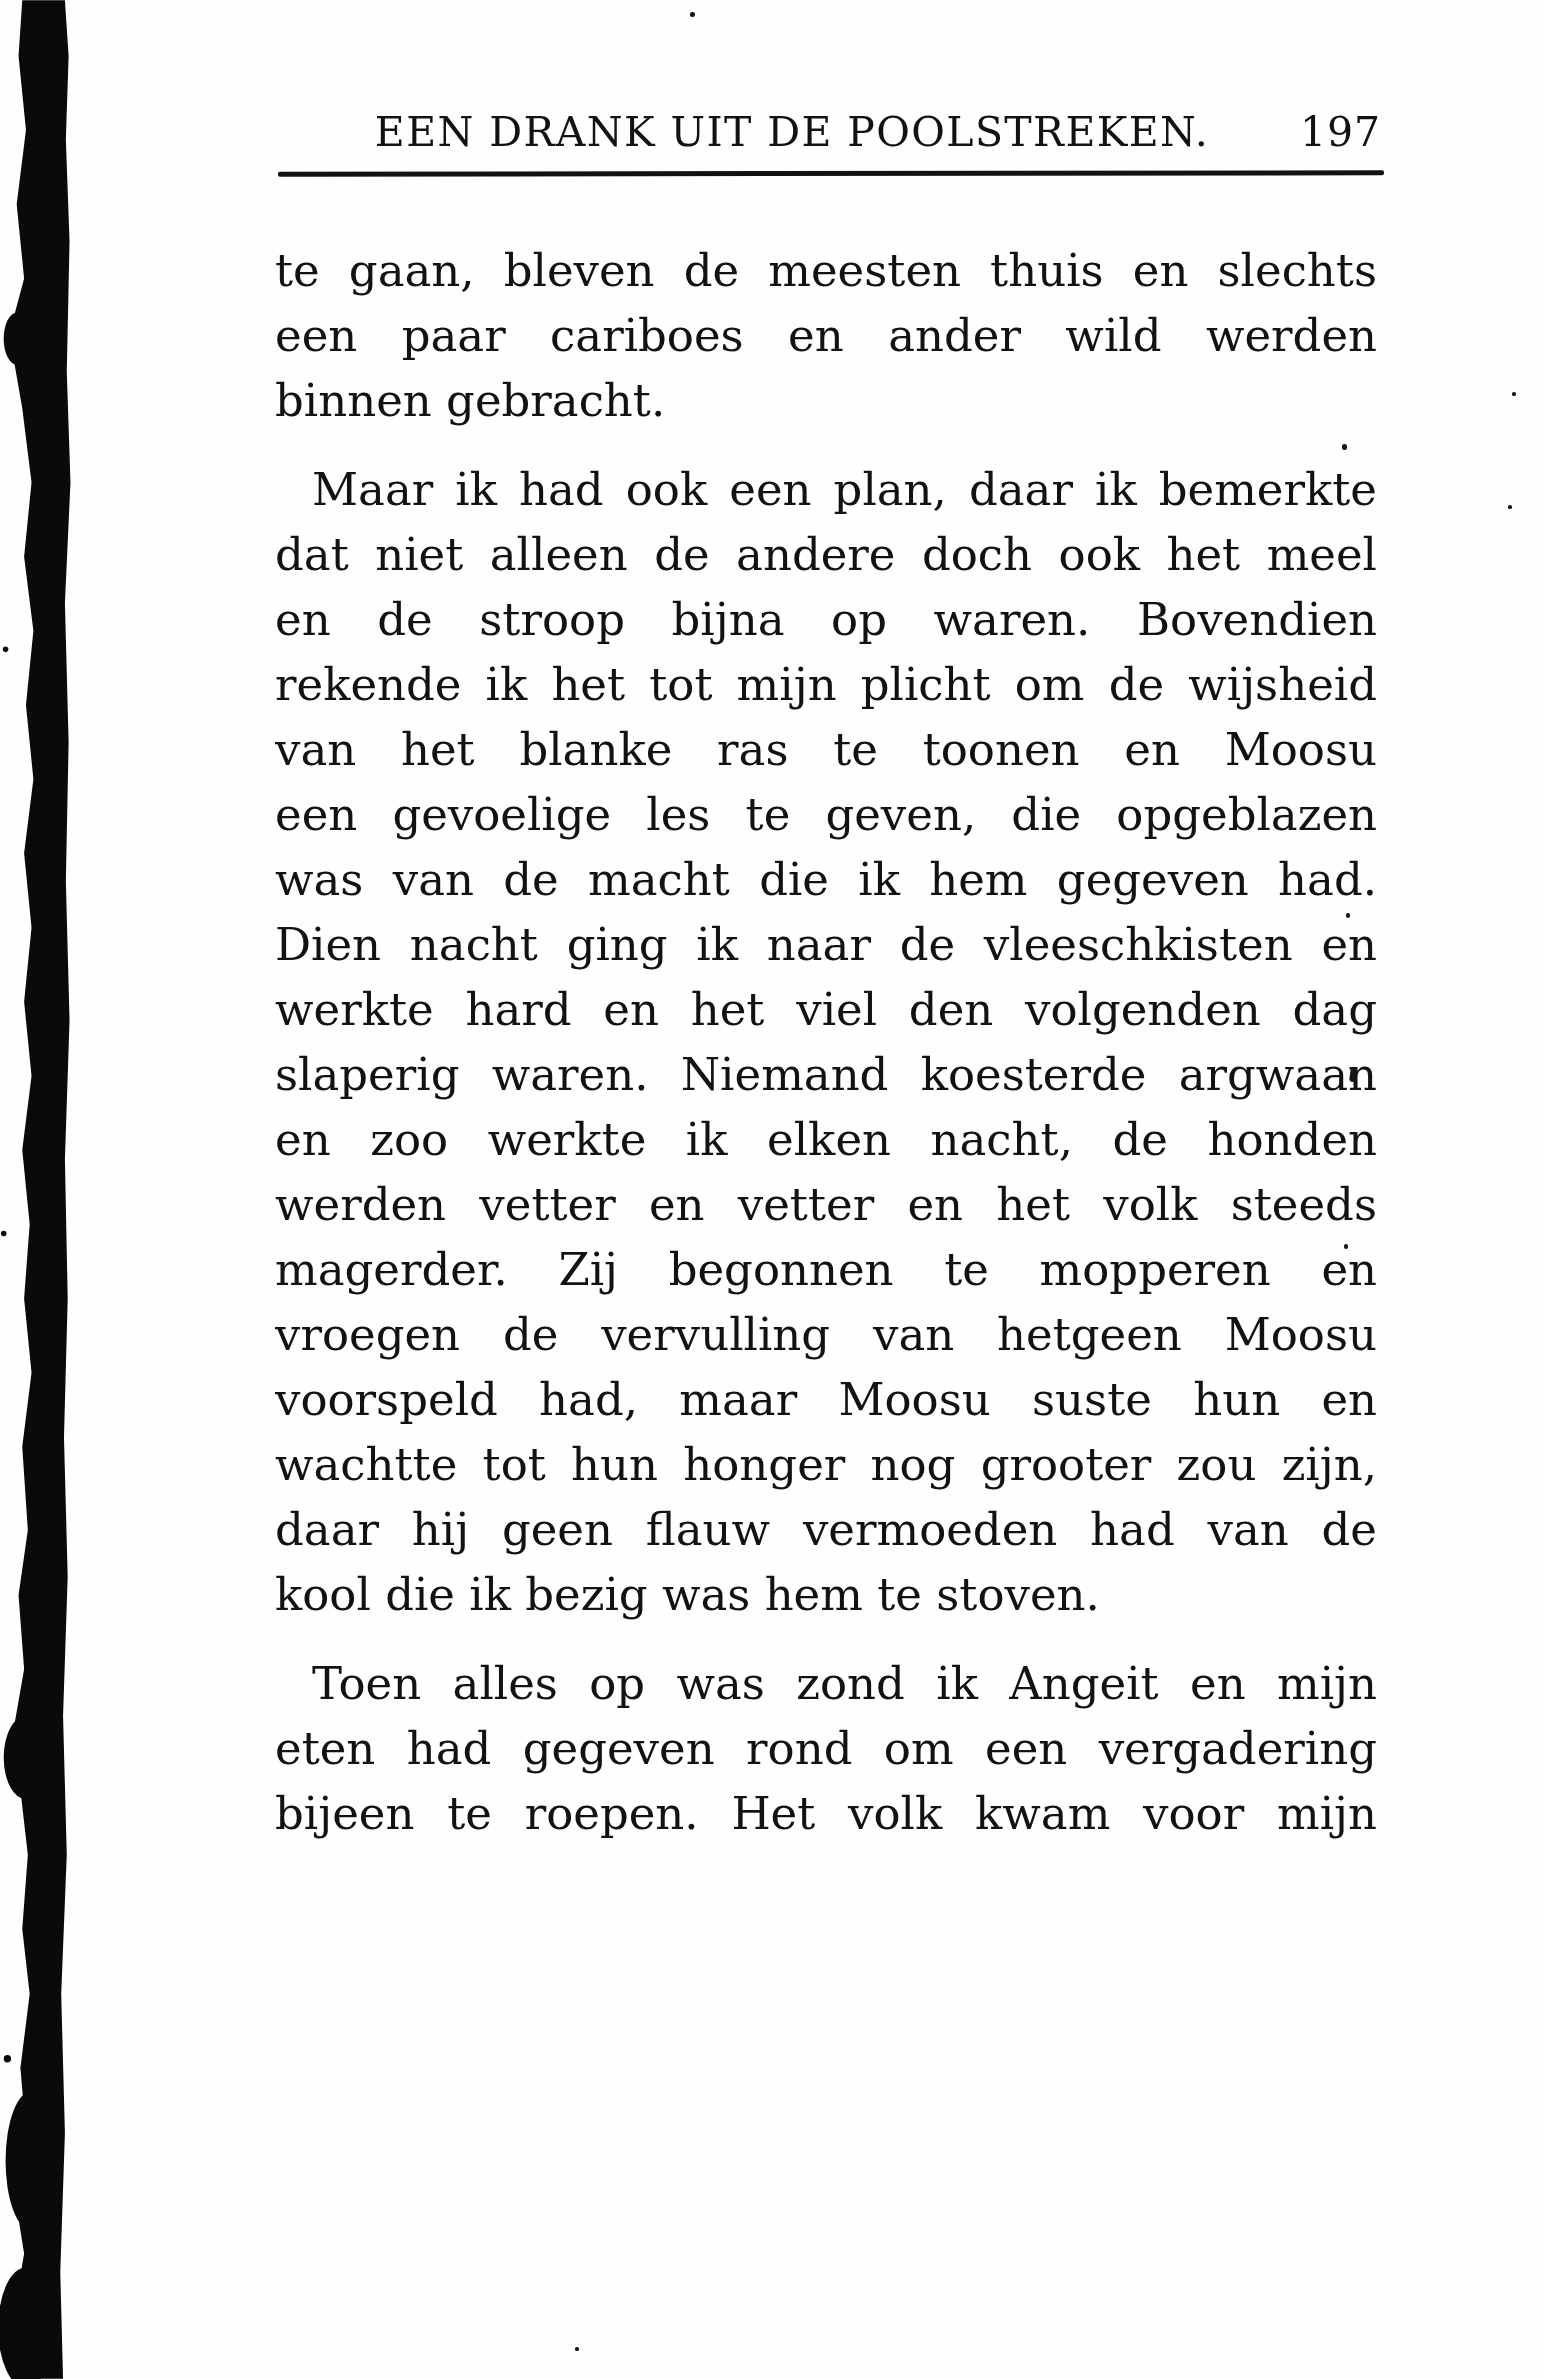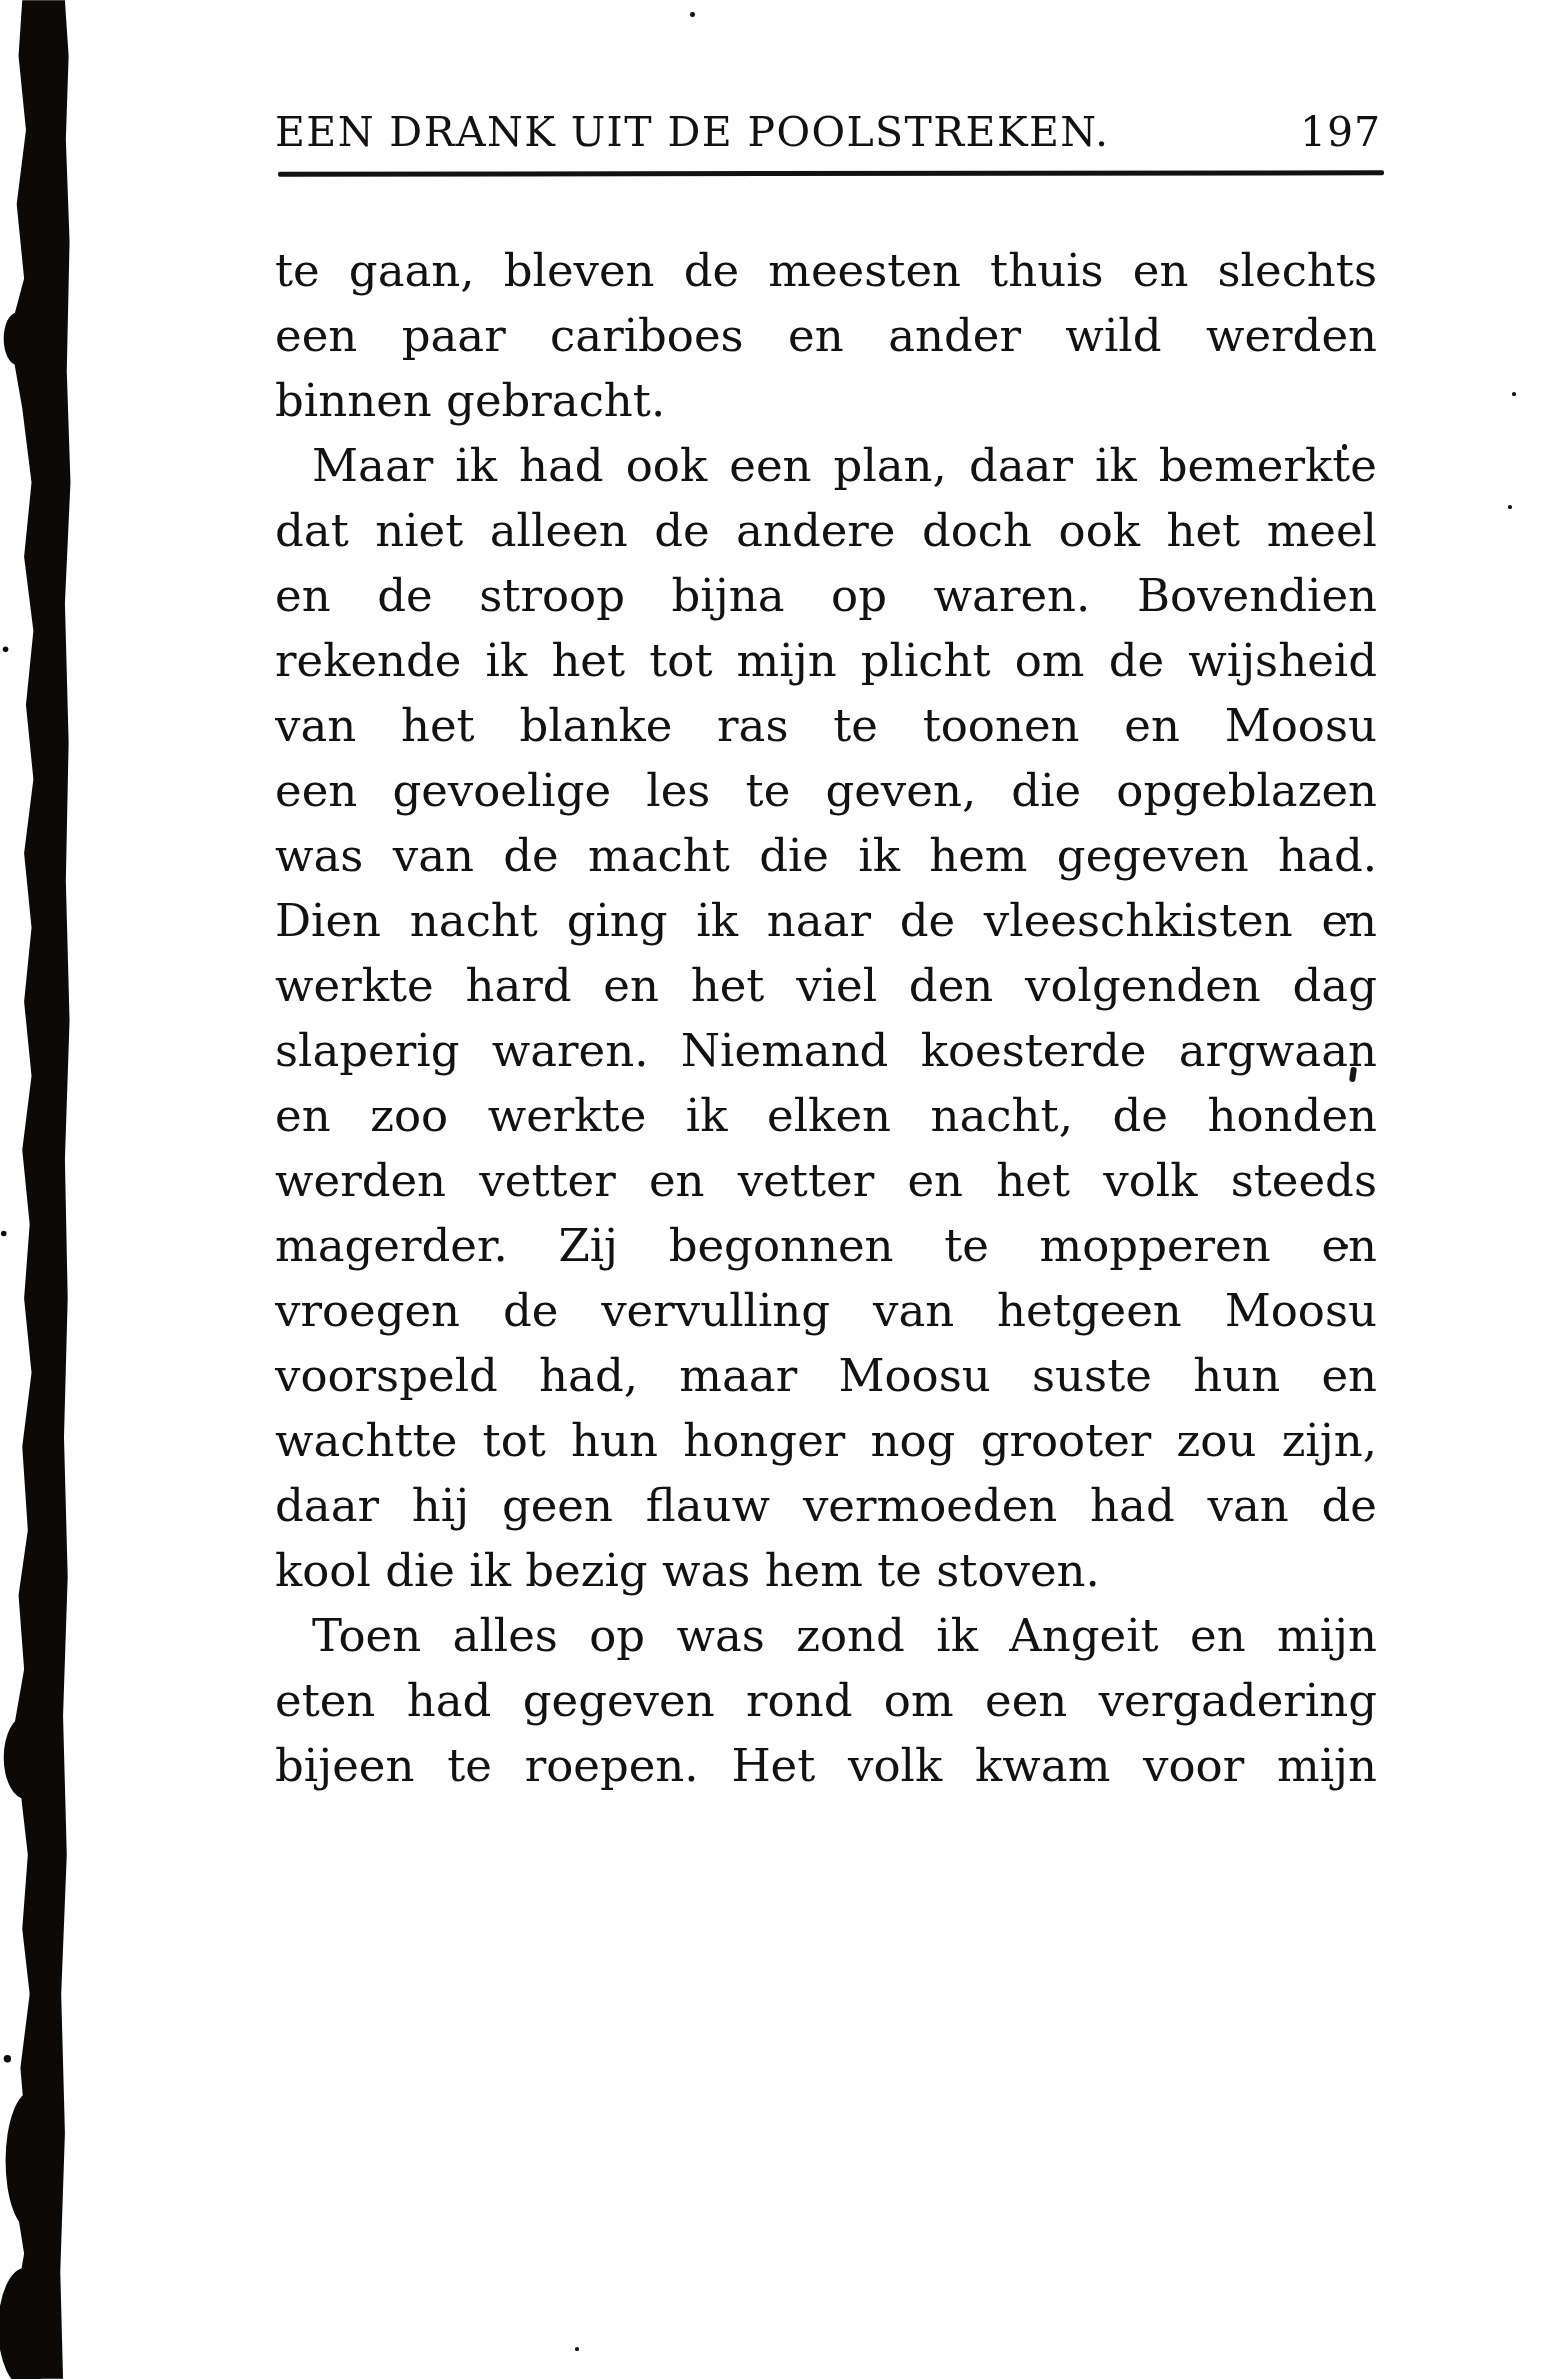--- a/index.html
+++ b/index.html
@@ -10,21 +10,21 @@
     overflow:hidden;
     font-family:"DejaVu Serif","Liberation Serif",serif;
     color:var(--ink,#141210);
   }
   .gutter-svg{position:absolute;left:0;top:0;}
   .header{
     position:absolute;left:275px;top:104px;width:1106px;height:56px;
   }
   .running-title{
     position:absolute;left:0;right:72px;top:0;
-    text-align:left;
+    text-align:center;
     font-size:41px;line-height:56px;letter-spacing:1.4px;
     white-space:nowrap;
   }
   .page-number{
     position:absolute;right:0;top:0;
     font-size:41px;line-height:56px;letter-spacing:0.9px;
   }
   .header-rule{
     position:absolute;left:278px;top:171px;width:1106px;height:4.6px;
     background:var(--ink,#141210);
@@ -36,21 +36,21 @@
   }
   .line{
     height:65px;line-height:65px;
     font-size:45px;
     text-align:justify;
     text-align-last:justify;
     white-space:normal;
     overflow:hidden;
   }
   .line.para-end{text-align-last:left;}
-  .line.indent{padding-left:37px;}
+  .line.indent{padding-left:37px;margin-top:24px;}
   .speckle{
     position:absolute;background:#171513;border-radius:50%;
   }
   .speckle.s1{left:690px;top:12px;width:4.6px;height:4.6px;}
   .speckle.s2{left:1342px;top:444px;width:4.6px;height:5.6px;}
   .speckle.s3{left:1512px;top:392px;width:3.7px;height:3.7px;}
   .speckle.s4{left:1508px;top:505px;width:3.7px;height:3.7px;}
   .speckle.s5{left:1346px;top:913px;width:3.7px;height:4.6px;}
   .speckle.s6{left:1350px;top:1067px;width:5.6px;height:15px;border-radius:2.8px 2.8px 3.7px 3.7px;transform:rotate(8deg);}
   .speckle.s7{left:1344px;top:1244px;width:3.7px;height:4.6px;}

